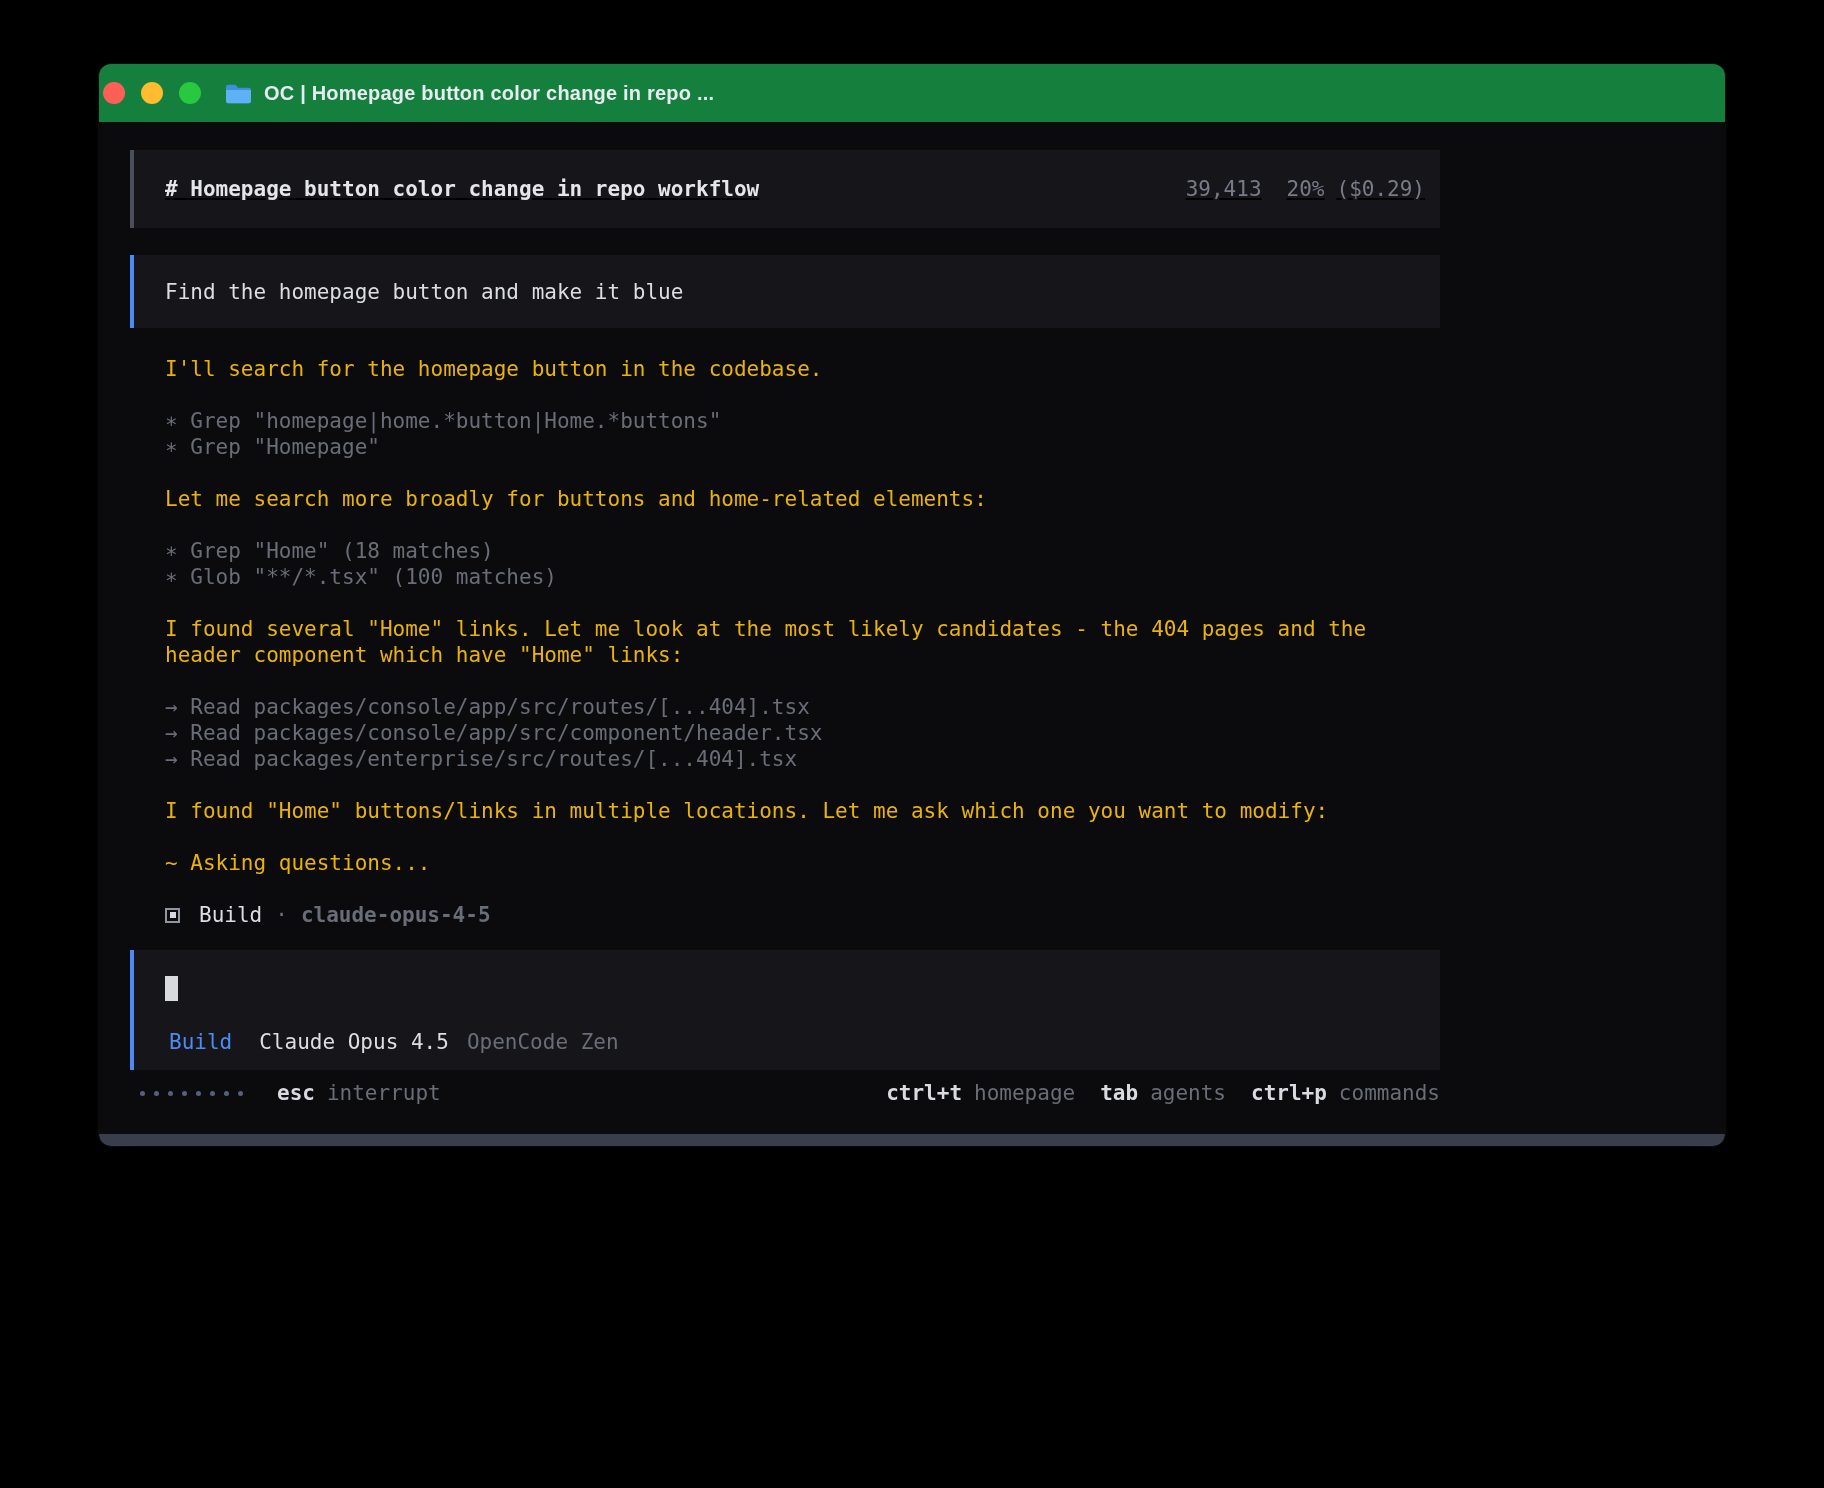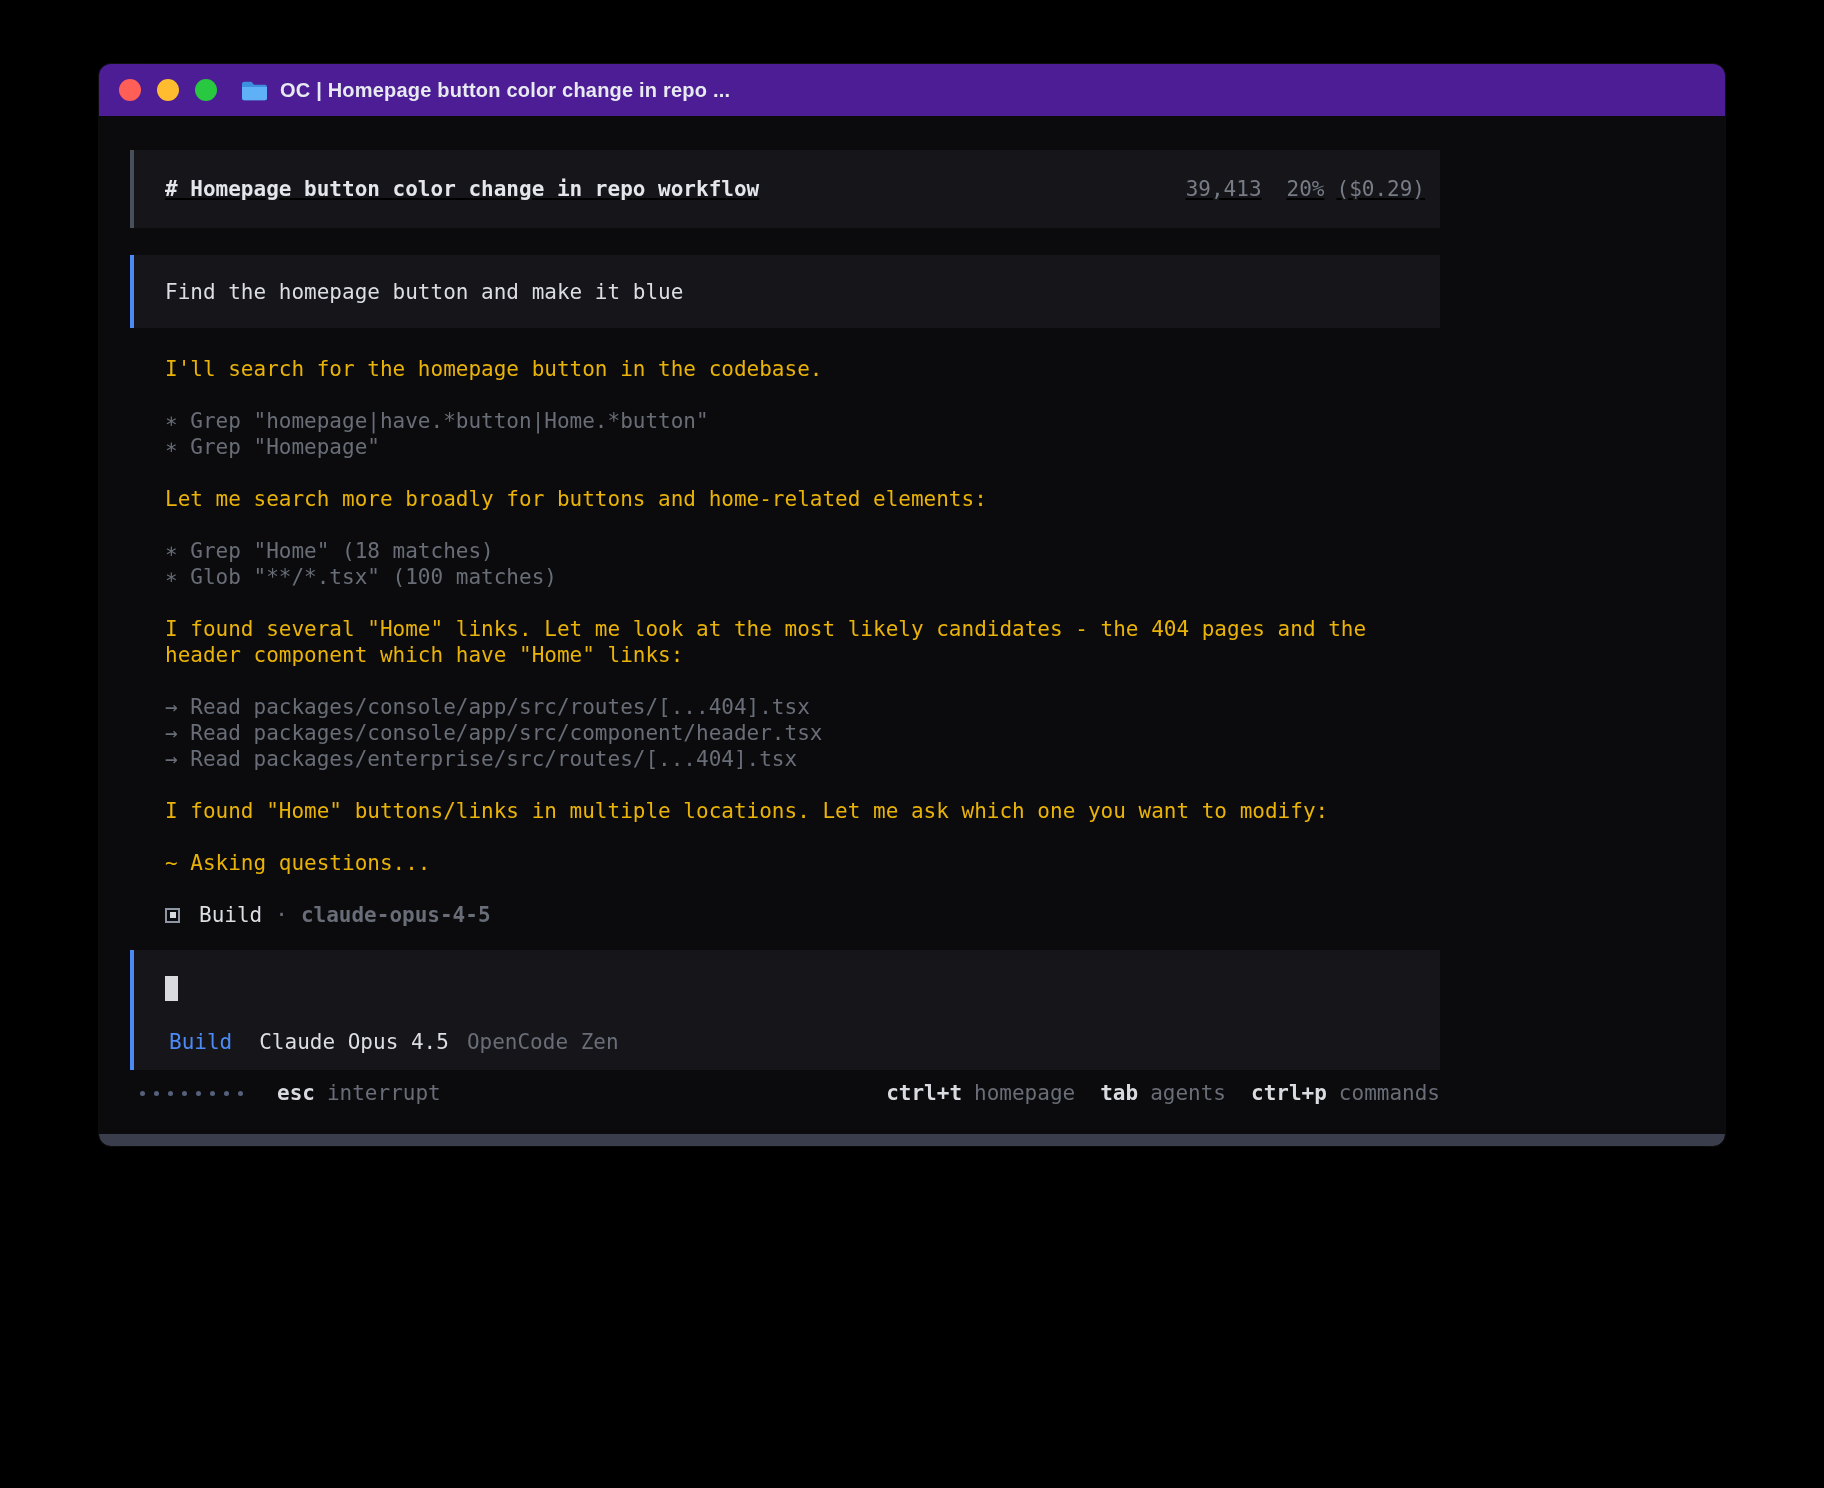--- a/index.html
+++ b/index.html
@@ -4,21 +4,21 @@
 <style>
   * { margin:0; padding:0; box-sizing:border-box; }
   html,body { background:#000; }
   .canvas { position:relative; width:1824px; height:1488px; background:#000; overflow:hidden;
             font-family:"DejaVu Sans Mono", monospace; }
 
   .window { position:absolute; left:99px; top:64px; width:1626px; height:1082px;
             background:#0b0b0d; border-radius:12px; overflow:hidden;
             box-shadow:0 20px 60px rgba(0,0,0,.75), 0 0 0 1px rgba(255,255,255,.07); }
 
-  .titlebar { height:52px; background:#4c1d95; display:flex; align-items:center; padding:0 20px; }
+  .titlebar { height:58px; background:#15803d; display:flex; align-items:center; padding:0 4px; }
   .lights { display:flex; gap:16px; align-items:center; }
   .light { width:22px; height:22px; border-radius:50%; }
   .light.red    { background:#ff5f57; }
   .light.yellow { background:#febc2e; }
   .light.green  { background:#28c840; }
   .folder-wrap { margin-left:24px; display:flex; align-items:center; }
   .win-title { margin-left:12px; color:#e8eaf1; font-family:"Liberation Sans", sans-serif;
                font-size:20px; font-weight:700; letter-spacing:.2px; white-space:pre; }
 
   .content { position:absolute; top:58px; left:0; right:0; bottom:12px; background:#0b0b0d;
@@ -104,21 +104,21 @@
           </span>
         </div>
 
         <div class="block user-block">
           <span>Find the homepage button and make it blue</span>
         </div>
 
         <div class="body">
           <div class="line t">I'll search for the homepage button in the codebase.</div>
           <div class="gap"></div>
-          <div class="line m">∗ Grep "homepage|have.*button|Home.*button"</div>
+          <div class="line m">∗ Grep "homepage|home.*button|Home.*buttons"</div>
           <div class="line m">∗ Grep "Homepage"</div>
           <div class="gap"></div>
           <div class="line t">Let me search more broadly for buttons and home-related elements:</div>
           <div class="gap"></div>
           <div class="line m">∗ Grep "Home" (18 matches)</div>
           <div class="line m">∗ Glob "**/*.tsx" (100 matches)</div>
           <div class="gap"></div>
           <div class="line t">I found several "Home" links. Let me look at the most likely candidates - the 404 pages and the</div>
           <div class="line t">header component which have "Home" links:</div>
           <div class="gap"></div>

